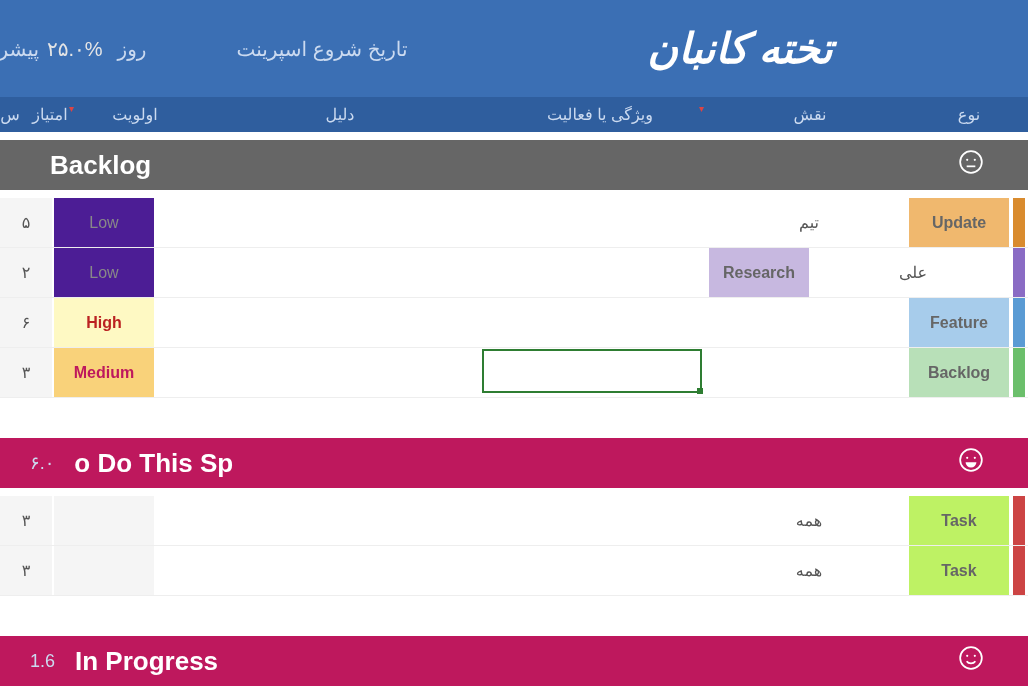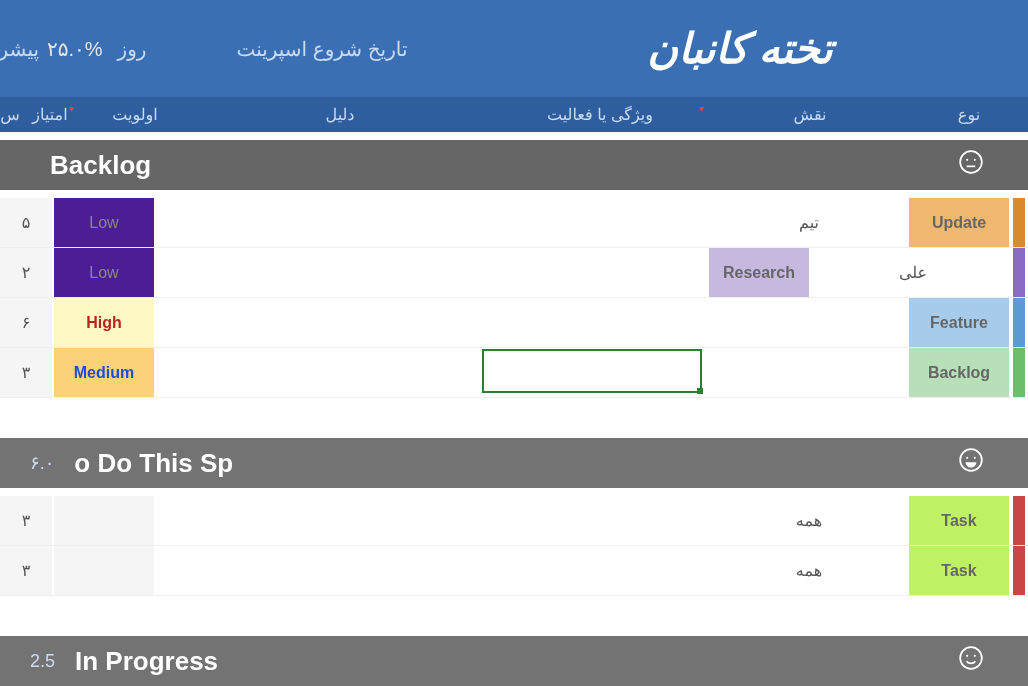--- a/index.html
+++ b/index.html
@@ -13,41 +13,41 @@
 .hdr-title { font-size: 42px; font-weight: bold; font-style: italic; color: #fff; font-family: 'Times New Roman', serif; }
 
 
 .cols { display: flex; background: #2f5e9e; color: #cbdaf0; height: 35px; align-items: center; font-size: 16px; }
 .cols > div { text-align: center; position: relative; }
 .red-mark { position: absolute; top: -2px; right: 6px; color: #d44; font-size: 10px; }
 
 
 .sec-hdr { display: flex; align-items: center; height: 50px; color: #fff; font-size: 26px; }
 .sec-gray { background: #666; }
-.sec-blue { background: #737373; justify-content: space-between; }
+.sec-blue { background: #be185d; justify-content: space-between; }
 .sec-title { font-weight: bold; margin-right: auto; padding-left: 20px; }
 .sec-val { font-size: 18px; margin-left: 30px; color: #cbdaf0; }
 .emoji { width: 115px; text-align: center; font-size: 22px; }
 .spacer-before-sec { height: 40px; }
 
 
 .row { display: flex; height: 50px; align-items: stretch; border-bottom: 1px solid #eee; }
 .cell { display: flex; align-items: center; justify-content: center; font-size: 16px; color: #555; }
 .cell-score { width: 52px; }
 .cell-pri { width: 100px; margin-left: 2px; }
 .cell-reason { width: 325px; }
 .cell-feat { width: 230px; position: relative; }
 .cell-role { width: 200px; }
 .cell-type { width: 100px; font-weight: 600; color: #666; margin-right: 4px; }
 .cell-edge { width: 12px; }
 .cell-light { background: #f5f5f5; }
 
 .pri-low { background: #4c1d95; color: #888; }
 .pri-high { background: #fef9c3; color: #b22; font-weight: 600; }
-.pri-med { background: #f9d27a; color: #1d4ed8; font-weight: 600; }
+.pri-med { background: #f9d27a; color: #be185d; font-weight: 600; }
 
 .t-orange { background: #f0b86e; text-align: center; }
 .t-purple { background: #c7b8e0; }
 .t-blue  { background: #a7cceb; }
 .t-green { background: #b8e0b8; }
 .t-red   { background: #bef264; }
 .e-orange { background: #d98b2e; }
 .e-purple { background: #8a6bc4; }
 .e-blue  { background: #5a9bd4; }
 .e-green { background: #6bbf6b; }
@@ -179,21 +179,21 @@
     <div class="cell cell-feat"></div>
     <div class="cell cell-role">همه</div>
     <div class="cell cell-type t-red">Task</div>
     <div class="cell cell-edge e-red"></div>
   </div>
   </div>
 
 <div class="spacer-before-sec"></div>
 
 <div class="sec-hdr sec-blue">
-  <div class="sec-val">2.5</div>
+  <div class="sec-val">1.6</div>
   <div class="sec-title">In Progress</div>
   <div class="emoji">
     <svg width="26" height="26" viewBox="0 0 24 24" fill="none" stroke="#fff" stroke-width="1.6">
         <circle cx="12" cy="12" r="10"></circle>
         <circle cx="8.5" cy="10" r="1" fill="#fff" stroke="none"></circle>
         <circle cx="15.5" cy="10" r="1" fill="#fff" stroke="none"></circle>
         <path d="M8 15c1 1.5 2.5 2 4 2s3-.5 4-2"></path>
       </svg>
   </div>
 </div>

